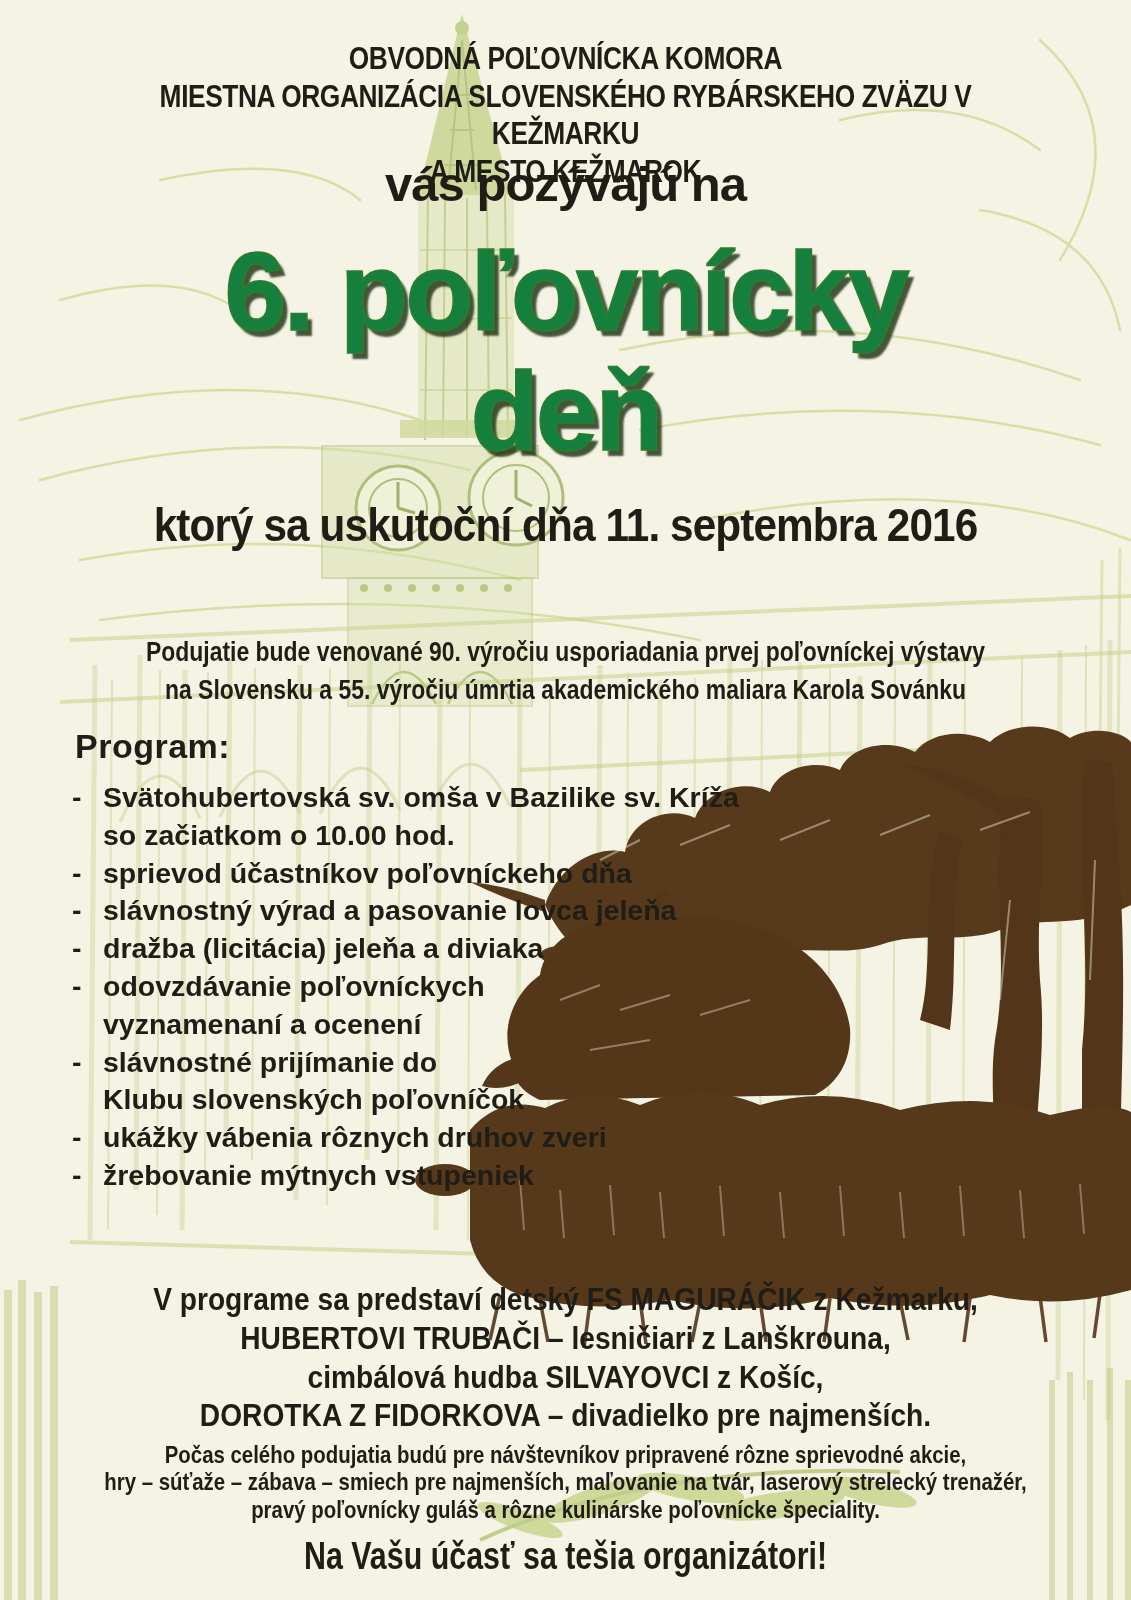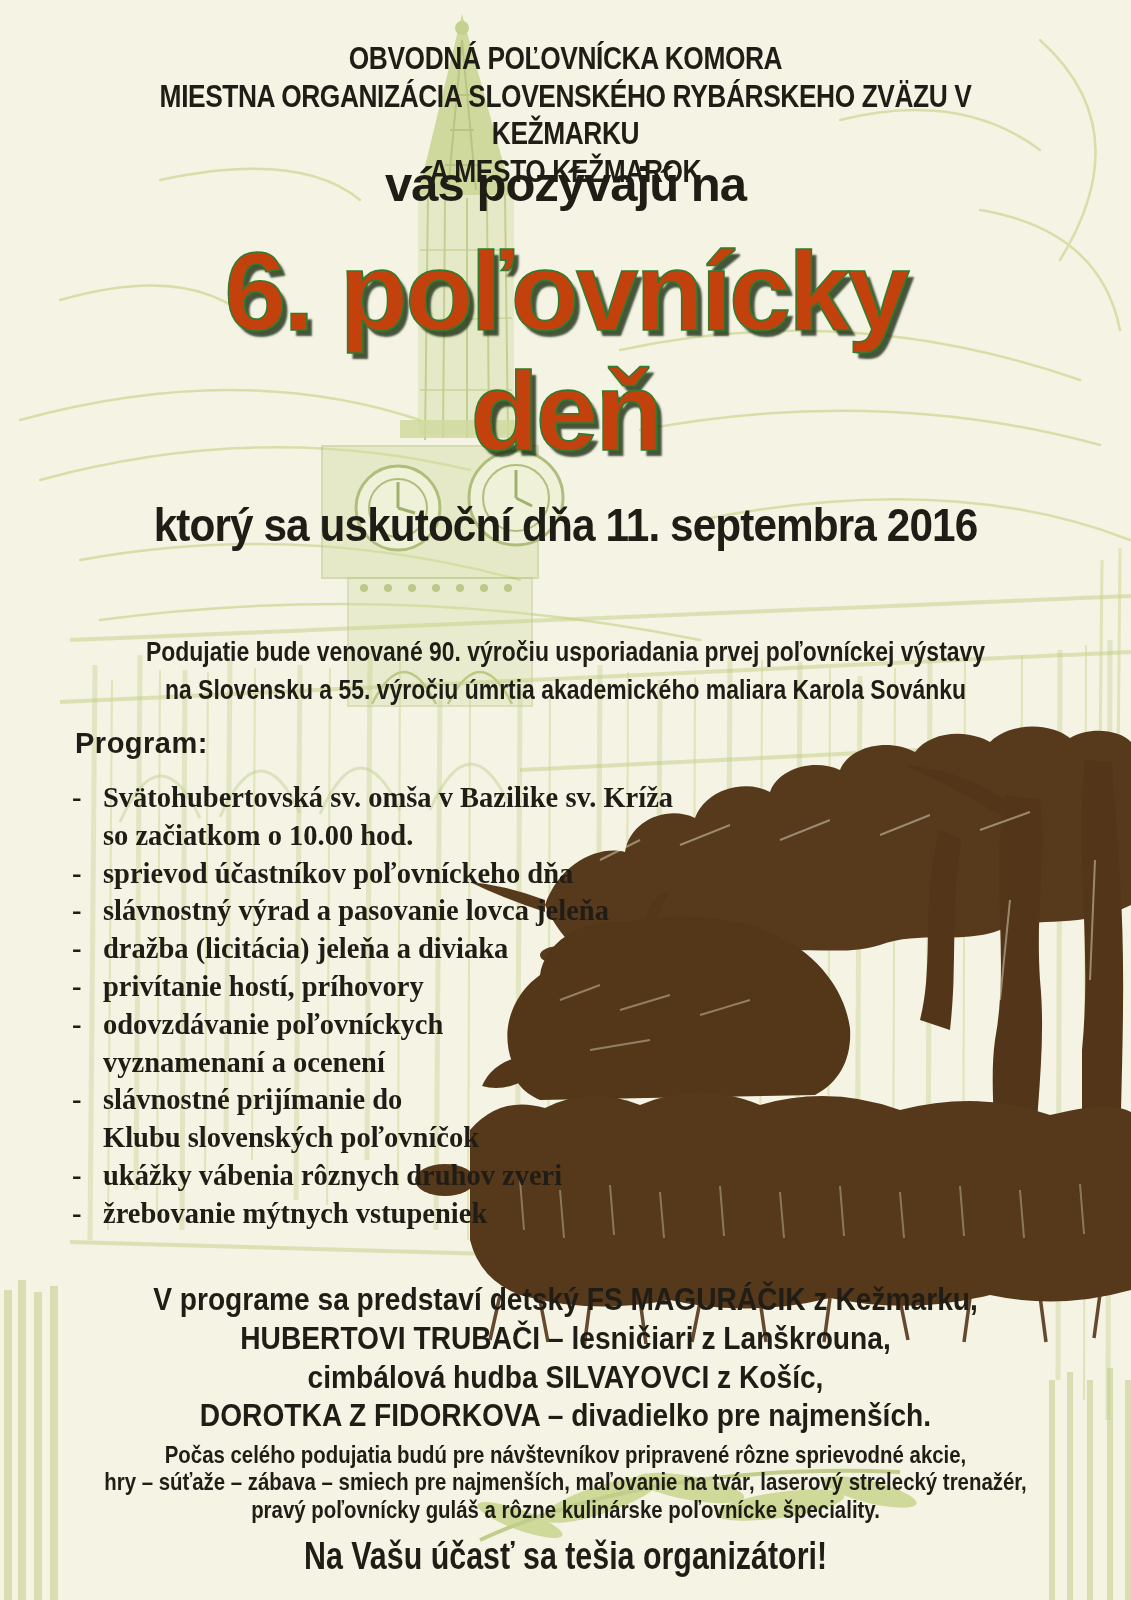--- a/index.html
+++ b/index.html
@@ -9,30 +9,30 @@
     font-family:"Liberation Sans","DejaVu Sans",sans-serif;
     color:#201d16;
   }
   .bg{position:absolute;left:0;top:0;z-index:0;}
   .layer{position:absolute;left:0;top:0;width:1131px;height:1260px;z-index:1;}
   .cblock{position:absolute;left:0;width:1131px;text-align:center;font-weight:bold;}
   .org{top:40px;line-height:37.5px;font-size:31px;letter-spacing:-.5px;}
   .org .ln{display:block;transform:scaleX(.85);transform-origin:50% 50%;}
   .invite{top:156px;font-size:49px;letter-spacing:-1px;}
   .title{top:232px;line-height:120px;font-size:112px;letter-spacing:-3px;margin:0;
-    color:#c2410c;-webkit-text-stroke:1.5px #2e7d2e;
+    color:#15803d;-webkit-text-stroke:1.5px #2e7d2e;
     text-shadow:5px 6px 2px rgba(25,45,15,.8);}
   .title span{display:block;}
   .when{top:497px;font-size:47px;letter-spacing:-1px;}
   .when .ln,.where .ln{display:block;transform:scaleX(.9);transform-origin:50% 50%;}
   .where{top:551px;font-size:47px;letter-spacing:-1px;}
   .dedication{top:633px;font-size:27px;line-height:38px;}
   .dedication .ln{display:block;transform:scaleX(.85);transform-origin:50% 50%;}
-  .prog-head{position:absolute;left:75px;top:727px;font-size:29px;font-weight:bold;letter-spacing:.5px;text-align:center;}
-  .program-list{position:absolute;left:72px;top:779px;font-size:28.5px;font-weight:bold;font-family:Liberation Serif, serif;}
+  .prog-head{position:absolute;left:75px;top:727px;font-size:34px;font-weight:bold;letter-spacing:.5px;text-align:center;}
+  .program-list{position:absolute;left:72px;top:779px;font-size:28.5px;font-weight:bold;}
   .prog-line{height:37.8px;line-height:37.8px;white-space:nowrap;}
   .prog-line .dash{display:inline-block;width:31px;}
   .prog-line.cont{padding-left:31px;}
   .performers{top:1280px;font-size:32px;line-height:38.8px;}
   .performers .ln{display:block;transform:scaleX(.88);transform-origin:50% 50%;}
   .attractions{top:1441px;font-size:24px;line-height:27.3px;}
   .attractions .ln{display:block;transform:scaleX(.85);transform-origin:50% 50%;}
   .closing{top:1535px;font-size:38px;}
   .closing .ln{display:block;transform:scaleX(.8);transform-origin:50% 50%;}
 </style>
@@ -148,21 +148,20 @@
     <span class="ln">na Slovensku a 55. výročiu úmrtia akademického maliara Karola Sovánku</span>
   </div>
 
   <div class="prog-head">Program:</div>
   <div class="program-list">
       <div class="prog-line"><span class="dash">-</span><span>Svätohubertovská sv. omša v Bazilike sv. Kríža</span></div>
       <div class="prog-line cont"><span>so začiatkom o 10.00 hod.</span></div>
       <div class="prog-line"><span class="dash">-</span><span>sprievod účastníkov poľovníckeho dňa</span></div>
       <div class="prog-line"><span class="dash">-</span><span>slávnostný výrad a pasovanie lovca jeleňa</span></div>
       <div class="prog-line"><span class="dash">-</span><span>dražba (licitácia) jeleňa a diviaka</span></div>
-      <div class="prog-line"><span class="dash">-</span><span>privítanie hostí, príhovory</span></div>
       <div class="prog-line"><span class="dash">-</span><span>odovzdávanie poľovníckych</span></div>
       <div class="prog-line cont"><span>vyznamenaní a ocenení</span></div>
       <div class="prog-line"><span class="dash">-</span><span>slávnostné prijímanie do</span></div>
       <div class="prog-line cont"><span>Klubu slovenských poľovníčok</span></div>
       <div class="prog-line"><span class="dash">-</span><span>ukážky vábenia rôznych druhov zveri</span></div>
       <div class="prog-line"><span class="dash">-</span><span>žrebovanie mýtnych vstupeniek</span></div>
     </div>
 
   <div class="cblock performers">
     <span class="ln">V programe sa predstaví detský FS MAGURÁČIK z Kežmarku,</span>

